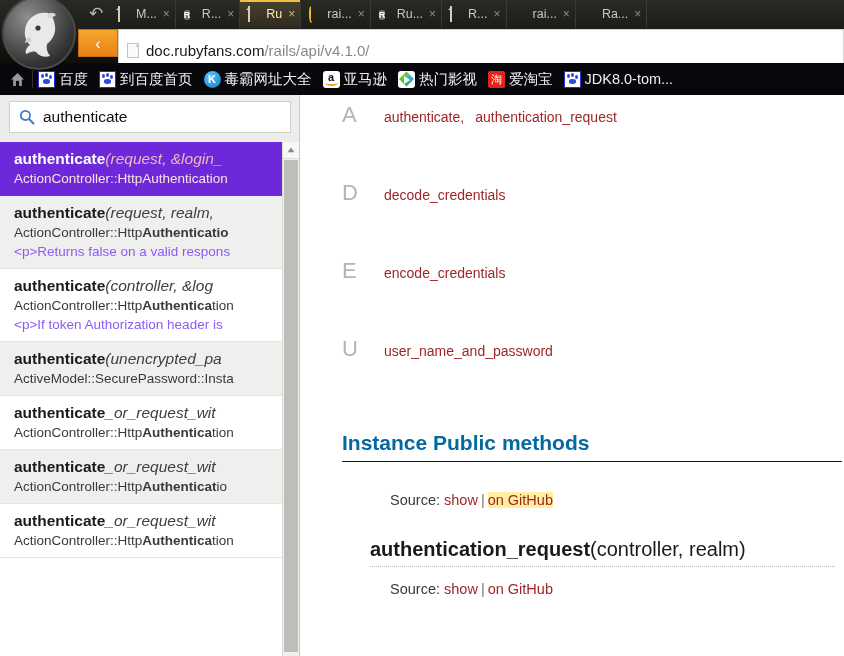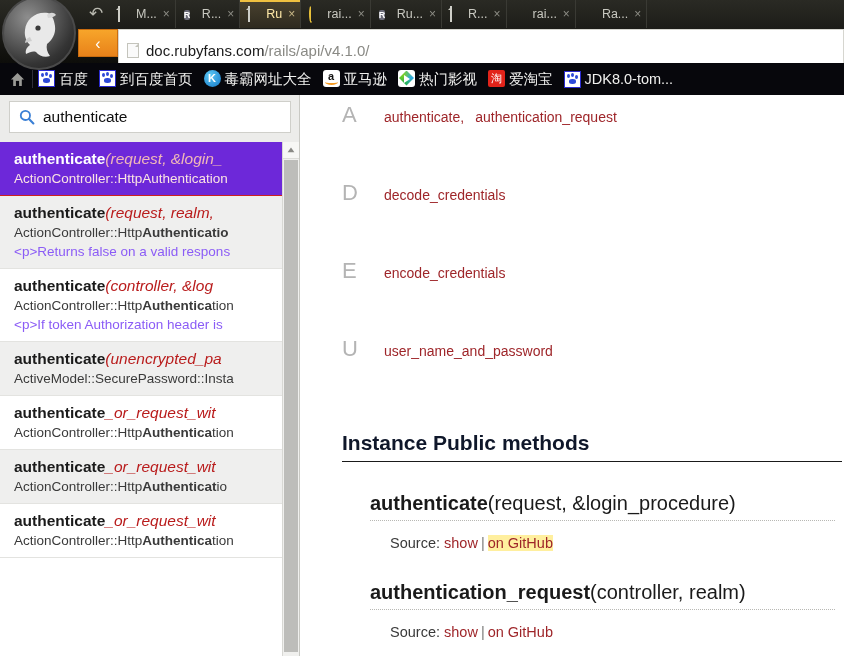--- a/index.html
+++ b/index.html
@@ -132,21 +132,21 @@
   #bookmarks-bar {
     position: absolute; left: 0; top: 63px;
     width: 844px; height: 32px;
     background: #07070c;
     display: flex; align-items: center;
     padding-left: 4px;
   }
   #home-icon-wrap { width: 26px; display:flex; justify-content:center; align-items:center; }
   #bm-divider { width: 1px; height: 18px; background: #30303a; margin: 0 5px 0 2px; }
   .bookmark {
-    display: flex; align-items: flex-start;
+    display: flex; align-items: center;
     margin-right: 11px;
     color: #f0f0ee; font-size: 14.5px;
     white-space: nowrap;
     flex: 0 0 auto;
   }
   .bm-ico { width: 17px; height: 17px; margin-right: 4px; flex: 0 0 auto; position: relative; }
   .ico-baidu {
     background: #fff; border: 1.5px solid #2b2bd0;
     display:flex; align-items:center; justify-content:center;
   }
@@ -227,21 +227,21 @@
   .result-item {
     padding: 6px 0 7px 14px;
     border-bottom: 1px solid #e3e3e0;
     overflow: hidden; white-space: nowrap;
   }
   .result-item.odd { background: #ffffff; }
   .result-item.even { background: #efefee; }
   .result-item.selected { background: #6d28d9; border-bottom-color: #cf2020; }
   .r-title { font-size: 15.5px; line-height: 21px; }
   .r-name { font-weight: bold; color: #1a1a1a; }
-  .r-args { font-style: italic; color: #b91c1c; }
+  .r-args { font-style: italic; color: #404040; }
   .selected .r-name { color: #ffffff; }
   .selected .r-args { color: #f0b8b8; }
   .r-ns { font-size: 13.5px; line-height: 19px; color: #3a3a3a; }
   .r-ns b { font-weight: bold; }
   .selected .r-ns { color: #fbe3e3; }
   .r-desc { font-size: 13.5px; line-height: 19px; color: #8b5cf6; }
 
   
   #sb-track {
     position: absolute; left: 282px; top: 47px;
@@ -281,21 +281,21 @@
   .index-links { font-size: 14px; }
   .index-links a {
     color: #9e2529; text-decoration: none; margin-right: 11px;
   }
 
   #section-heading {
     margin: 24px 0 0 0;
     padding-bottom: 6px;
     width: 500px;
     border-bottom: 1.5px solid #1a1a1a;
-    font-size: 21px; font-weight: bold; color: #0f172a;
+    font-size: 21px; font-weight: bold; color: #0369a1;
   }
 
   .method-block { margin-top: 30px; padding-left: 28px; }
   .method-sig {
     font-size: 20px; color: #1a1a1a;
     padding-bottom: 5px;
     width: 465px;
     border-bottom: 1px dotted #b8b8b4;
     white-space: nowrap;
   }
@@ -543,21 +543,20 @@
     <div class="index-row">
       <div class="index-letter">U</div>
       <div class="index-links">
         <a href="#">user_name_and_password</a>
       </div>
     </div>
 
     <h2 id="section-heading">Instance Public methods</h2>
 
     <div class="method-block">
-      <div class="method-sig"><b>authenticate</b><span class="args">(request, &amp;login_procedure)</span></div>
       <div class="method-source">
         <span>Source:</span>
         <a href="#">show</a><span class="sep">|</span><a href="#" class="hl">on GitHub</a>
       </div>
     </div>
 
     <div class="method-block">
       <div class="method-sig"><b>authentication_request</b><span class="args">(controller, realm)</span></div>
       <div class="method-source">
         <span>Source:</span>

